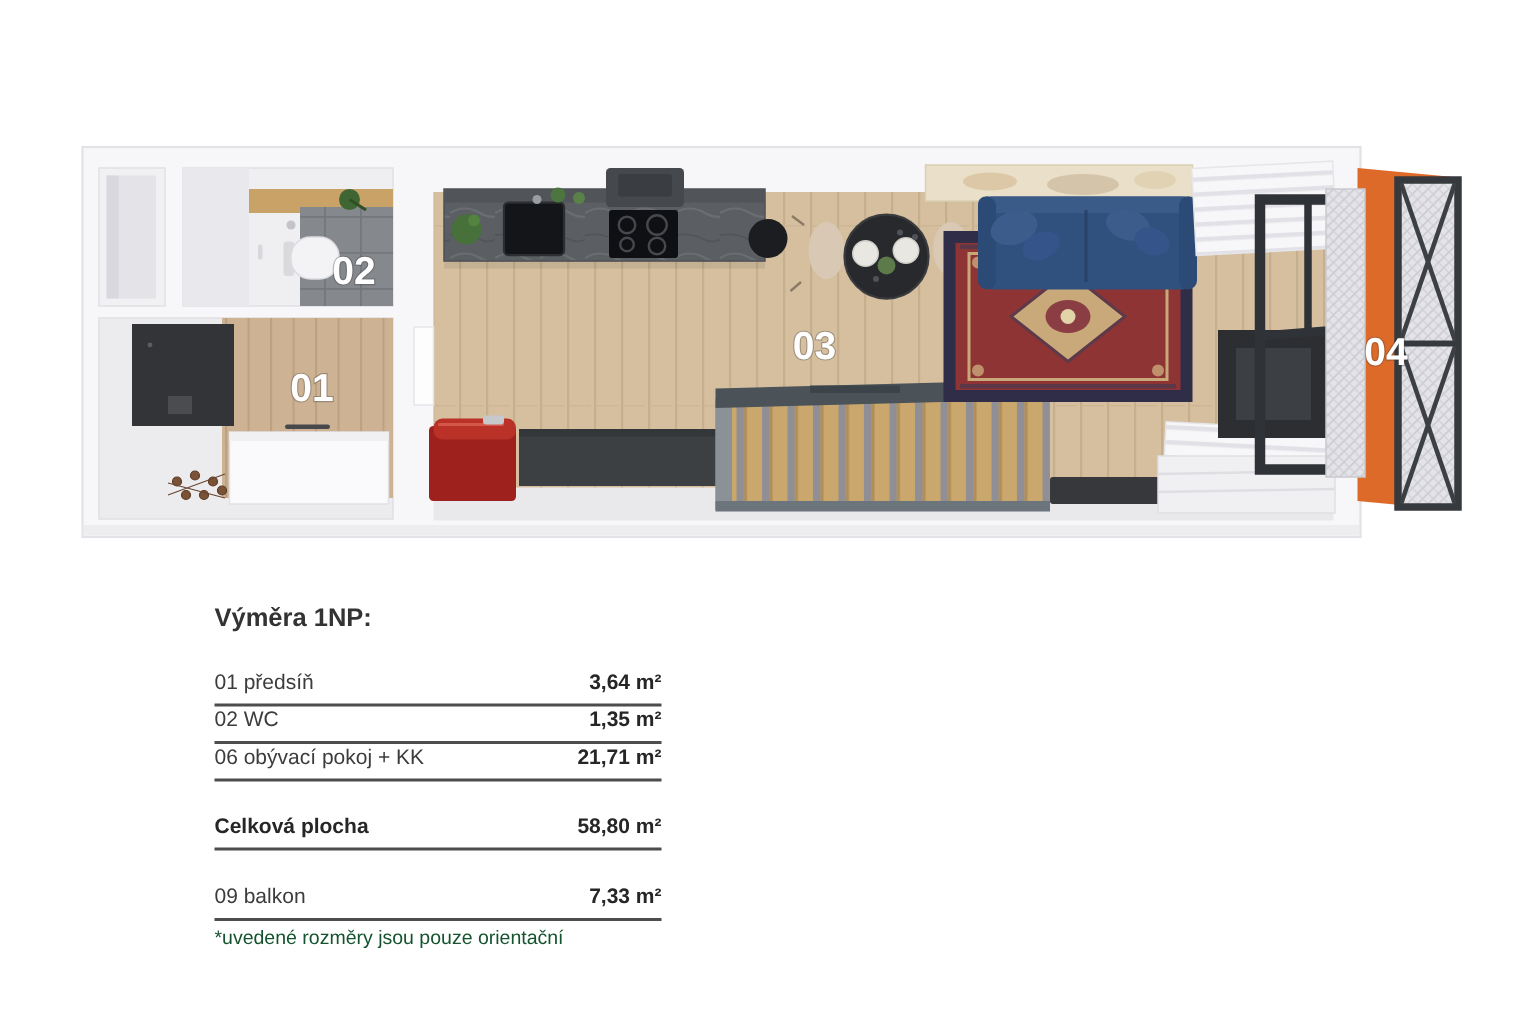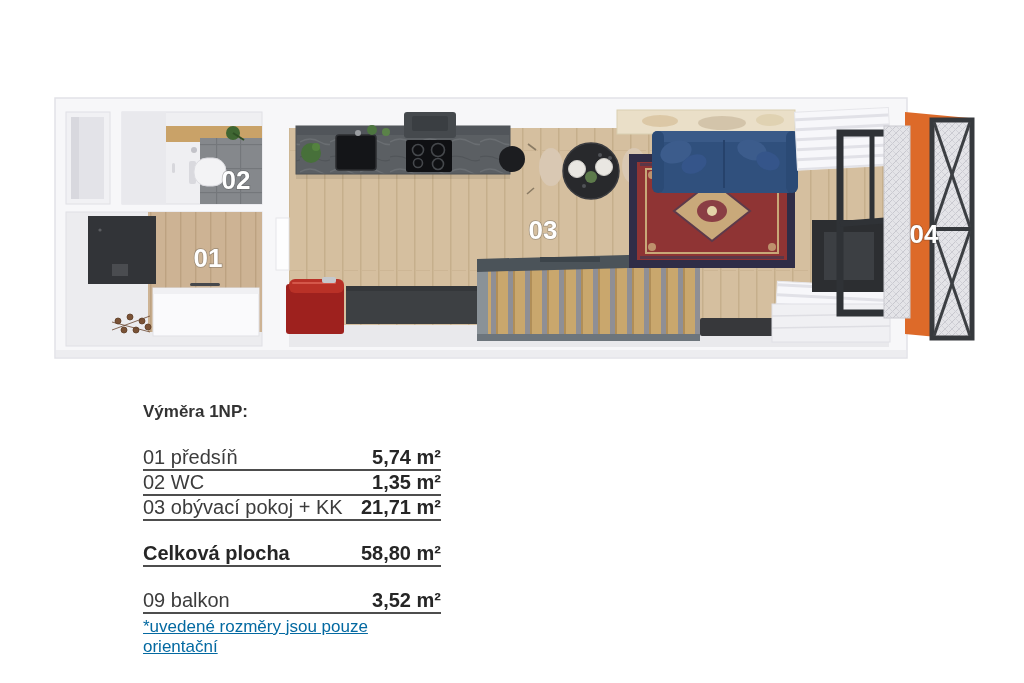--- a/index.html
+++ b/index.html
@@ -13,29 +13,29 @@
     font-family:"Liberation Sans", sans-serif;
     font-weight:bold; font-size:26px; fill:#ffffff;
     paint-order:stroke; stroke:rgba(60,60,60,0.35); stroke-width:1.5px;
     text-anchor:middle;
   }
   .legend {
     position:absolute; left:143px; top:402px; width:298px; color:#3c3c3c;
   }
   .legend-title { font-weight:bold; font-size:17px; color:#333333; height:21px; margin-bottom:23px; }
   .legend-row {
-    display:flex; justify-content:space-between; align-items:flex-end;
-    height:23px; border-bottom:2px solid #4d4d4d; font-size:20px;
+    display:flex; justify-content:space-between; 
+    height:23px; border-bottom:2px solid #4d4d4d; font-size:14px;
   }
   .legend-row .lbl { color:#3c3c3c; }
   .legend-row .val { font-weight:bold; color:#262626; }
   .legend-row.total-row { margin-top:21px;gap:31px; }
   .legend-row.total-row .lbl { font-weight:bold; color:#262626; }
   .legend-row.balcony-row { margin-top:22px; }
-  .legend-footnote { font-size:17px; margin-top:3px; color:#0369a1;text-decoration:underline; }
+  .legend-footnote { font-size:13px; margin-top:3px; color:#14532d; }
 </style>
 </head>
 <body>
 
 <div class="page">
 
   <svg class="plan-svg" width="1024" height="683" viewBox="0 0 1024 683">
     <defs>
       <pattern id="woodLiving" width="18" height="120" patternUnits="userSpaceOnUse">
         <rect width="18" height="120" fill="#d5bf9f"></rect>
@@ -262,37 +262,37 @@
       </g>
       <text class="room-label" x="924" y="243">04</text>
     </g>
   </svg>
 
   <div class="legend">
     <div class="legend-title">Výměra 1NP:</div>
 
     <div class="legend-row">
       <span class="lbl">01 předsíň</span>
-      <span class="val">5,74 m²</span>
+      <span class="val">3,64 m²</span>
     </div>
     <div class="legend-row">
       <span class="lbl">02 WC</span>
       <span class="val">1,35 m²</span>
     </div>
     <div class="legend-row">
-      <span class="lbl">03 obývací pokoj + KK</span>
+      <span class="lbl">06 obývací pokoj + KK</span>
       <span class="val">21,71 m²</span>
     </div>
 
     <div class="legend-row total-row">
       <span class="lbl">Celková plocha</span>
       <span class="val">58,80 m²</span>
     </div>
 
     <div class="legend-row balcony-row">
       <span class="lbl">09 balkon</span>
-      <span class="val">3,52 m²</span>
+      <span class="val">7,33 m²</span>
     </div>
 
     <div class="legend-footnote">*uvedené rozměry jsou pouze orientační</div>
   </div>
 
 </div>
 
 </body></html>

